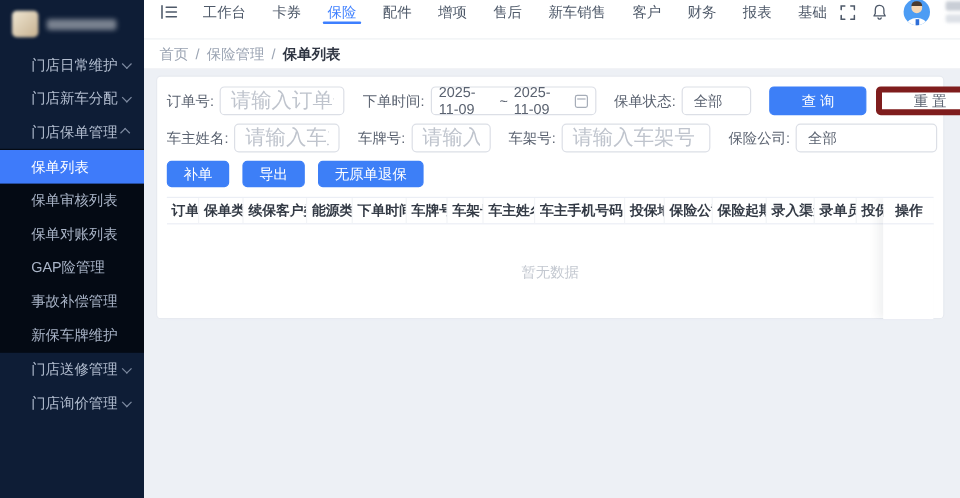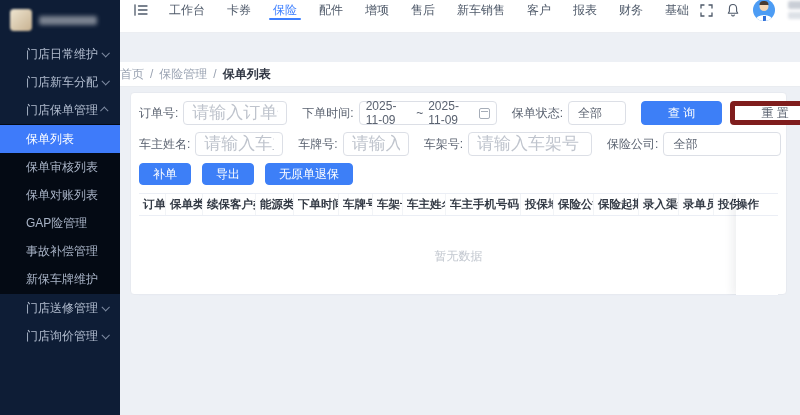--- a/index.html
+++ b/index.html
@@ -46,21 +46,21 @@
   .av-body { position:absolute; bottom:-5px; left:50%; transform:translateX(-50%);
     width:17px; height:11px; border-radius:50% 50% 0 0; background:#fff; }
   .av-body::after { content:""; position:absolute; top:1px; left:50%; transform:translateX(-50%);
     width:3px; height:7px; background:#2f6fd8; }
   .user-meta { display:flex; flex-direction:column; gap:3px; }
   .ub1 { width:38px; height:8px; border-radius:2px; background:#c9ced6; filter:blur(1.5px); }
   .ub2 { width:29px; height:7px; border-radius:2px; background:#dde1e7; filter:blur(1.5px); }
 
   
   .breadcrumb { height:25px; background:#fff; border-bottom:1px solid #e9ecf0;
-    display:flex; align-items:center; font-size:12px; color:#9aa3b2; gap:6px; flex-shrink:0;margin-top:29px; }
+    display:flex; align-items:center; padding-left:13px; font-size:12px; color:#9aa3b2; gap:6px; flex-shrink:0; }
   .crumb { cursor:pointer; }
   .crumb-last { color:#2f3542; font-weight:bold; }
 
   
   .content { flex:1; background:#edf0f5; padding:5px 13px 0 10px; }
   .card { background:#fff; border:1px solid #e7eaf0; border-radius:4px;
     padding:8px 8px 0 8px; height:203px; }
 
   .frow { display:flex; align-items:center; height:24px; margin-bottom:7px;
     font-size:12px; color:#5a6270; }
@@ -93,21 +93,21 @@
     border-top:1px solid #ebeef5; border-bottom:1px solid #ebeef5; }
   .thead { display:flex; height:22px; width:720px; border-bottom:1px solid #ebeef5; }
   .th { height:100%; display:flex; align-items:center; padding-left:4px;
     font-size:11.5px; font-weight:bold; color:#333a45; white-space:nowrap; overflow:hidden;
     border-right:1px solid #f2f4f7; flex-shrink:0; }
   .c0{width:27px}.c1{width:37px}.c2{width:53px}.c3{width:38px}.c4{width:45px}
   .c5{width:34px}.c6{width:30px}.c7{width:43px}.c8{width:75px}.c9{width:33px}
   .c10{width:40px}.c11{width:45px}.c12{width:40px}.c13{width:35px}.c14{width:60px}
   .fixed-op { position:absolute; top:0; right:0; bottom:0; width:42px; background:#fff;
     box-shadow:-4px 0 8px rgba(30,40,60,.07); }
-  .fixed-op .op-head { height:22px; display:flex; align-items:center; padding-left:0;
+  .fixed-op .op-head { height:22px; display:flex; align-items:center; padding-left:10px;
     font-size:11.5px; font-weight:bold; color:#333a45; border-bottom:1px solid #ebeef5; }
   .tbody-empty { height:80px; width:639px; display:flex; align-items:center; justify-content:center;
     font-size:12px; color:#c3c8d0; }
 
   svg.ic { display:block; }
 </style>
 </head>
 <body>
 
 <div class="app">
@@ -162,22 +162,22 @@
       </span>
       <nav class="tabs">
         <div class="tab">工作台</div>
         <div class="tab">卡券</div>
         <div class="tab active">保险</div>
         <div class="tab">配件</div>
         <div class="tab">增项</div>
         <div class="tab">售后</div>
         <div class="tab">新车销售</div>
         <div class="tab">客户</div>
+        <div class="tab">财务</div>
         <div class="tab">报表</div>
-        <div class="tab">财务</div>
         <div class="tab">基础</div>
       </nav>
       <div class="topbar-right">
         <span class="icon-btn">
           <svg class="ic" width="13" height="13" viewBox="0 0 13 13" fill="none" stroke="#4e5969" stroke-width="1.3" stroke-linecap="round">
             <path d="M1 4 L1 1 L4 1"></path>
               <path d="M9 1 L12 1 L12 4"></path>
             <path d="M12 9 L12 12 L9 12"></path>
               <path d="M4 12 L1 12 L1 9"></path>
           </svg>

